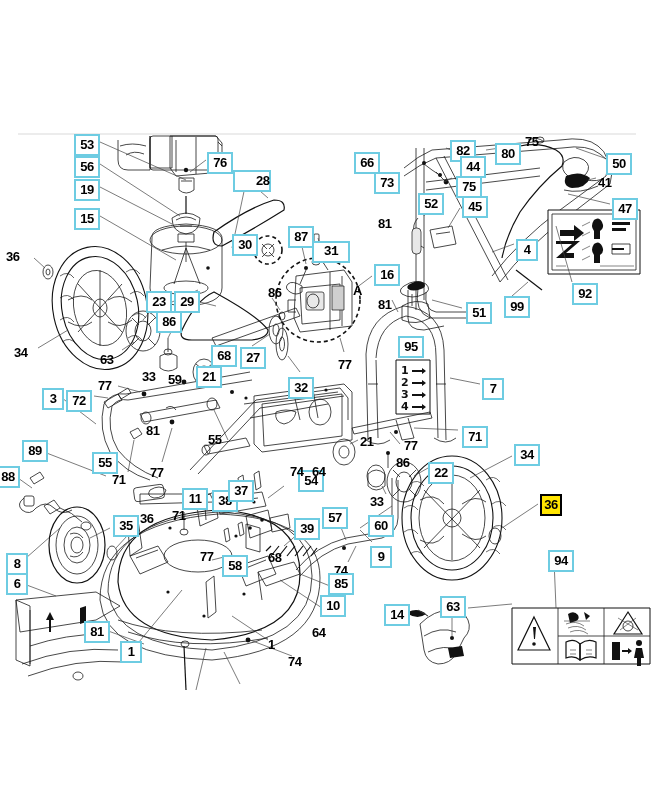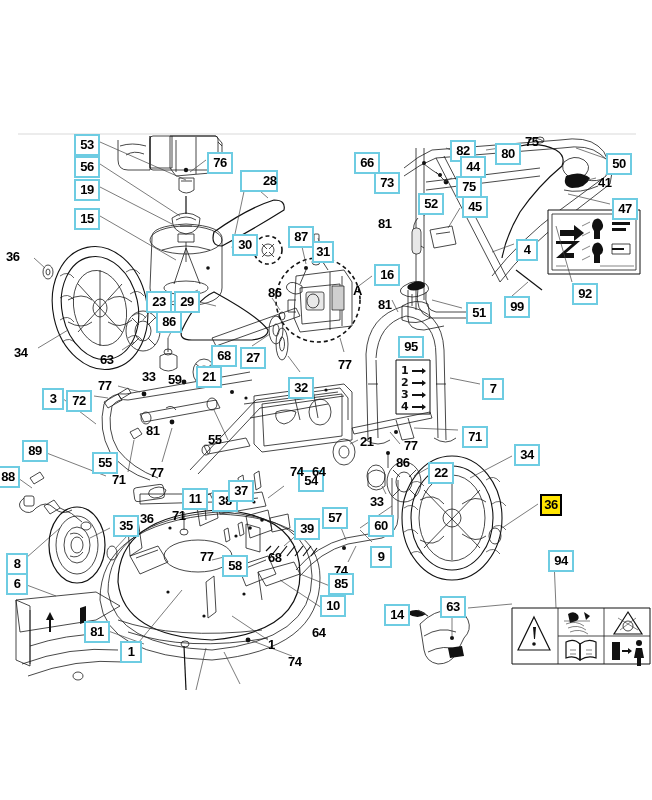--- a/index.html
+++ b/index.html
@@ -515,35 +515,35 @@
       <line class="lead" x1="200" y1="302" x2="216" y2="306"></line>
     </g>
   </svg>
 
   <div id="callout-layer">
       <div class="chip" style="left: 74px; top: 134px; width: 26px;">53</div>
       <div class="chip" style="left: 74px; top: 156px; width: 26px;">56</div>
       <div class="chip" style="left: 74px; top: 179px; width: 26px;">19</div>
       <div class="chip" style="left: 74px; top: 208px; width: 26px;">15</div>
       <div class="chip" style="left: 207px; top: 152px; width: 26px;">76</div>
-      <div class="chip" style="left: 240px; top: 170px; width: 38px; padding-left: 21px;">28</div>
+      <div class="chip" style="left: 233px; top: 170px; width: 38px; padding-left: 21px;">28</div>
       <div class="plain" style="left: 6px; top: 249px;">36</div>
       <div class="plain" style="left: 14px; top: 345px;">34</div>
       <div class="chip" style="left: 146px; top: 291px; width: 26px;">23</div>
       <div class="chip" style="left: 174px; top: 291px; width: 26px;">29</div>
       <div class="chip" style="left: 156px; top: 311px; width: 26px;">86</div>
       <div class="plain" style="left: 100px; top: 352px;">63</div>
       <div class="plain" style="left: 142px; top: 369px;">33</div>
       <div class="plain" style="left: 168px; top: 372px;">59</div>
       <div class="chip" style="left: 196px; top: 366px; width: 26px;">21</div>
       <div class="chip" style="left: 211px; top: 345px; width: 26px;">68</div>
       <div class="chip" style="left: 240px; top: 347px; width: 26px;">27</div>
       <div class="chip" style="left: 232px; top: 234px; width: 26px;">30</div>
       <div class="chip" style="left: 288px; top: 226px; width: 26px;">87</div>
-      <div class="chip" style="left: 312px; top: 241px; width: 22px;">31</div>
+      <div class="chip" style="left: 312px; top: 241px; width: 38px; font-family: Liberation Mono, monospace;">31</div>
       <div class="plain" style="left: 268px; top: 285px;">86</div>
       <div class="chip" style="left: 374px; top: 264px; width: 26px;">16</div>
       <div class="plain" style="left: 353px; top: 283px;">A</div>
       <div class="plain" style="left: 378px; top: 216px;">81</div>
       <div class="plain" style="left: 378px; top: 297px;">81</div>
       <div class="plain" style="left: 338px; top: 357px;">77</div>
       <div class="chip" style="left: 288px; top: 377px; width: 26px;">32</div>
       <div class="chip" style="left: 354px; top: 152px; width: 26px;">66</div>
       <div class="chip" style="left: 374px; top: 172px; width: 26px;">73</div>
       <div class="chip" style="left: 418px; top: 193px; width: 26px;">52</div>

